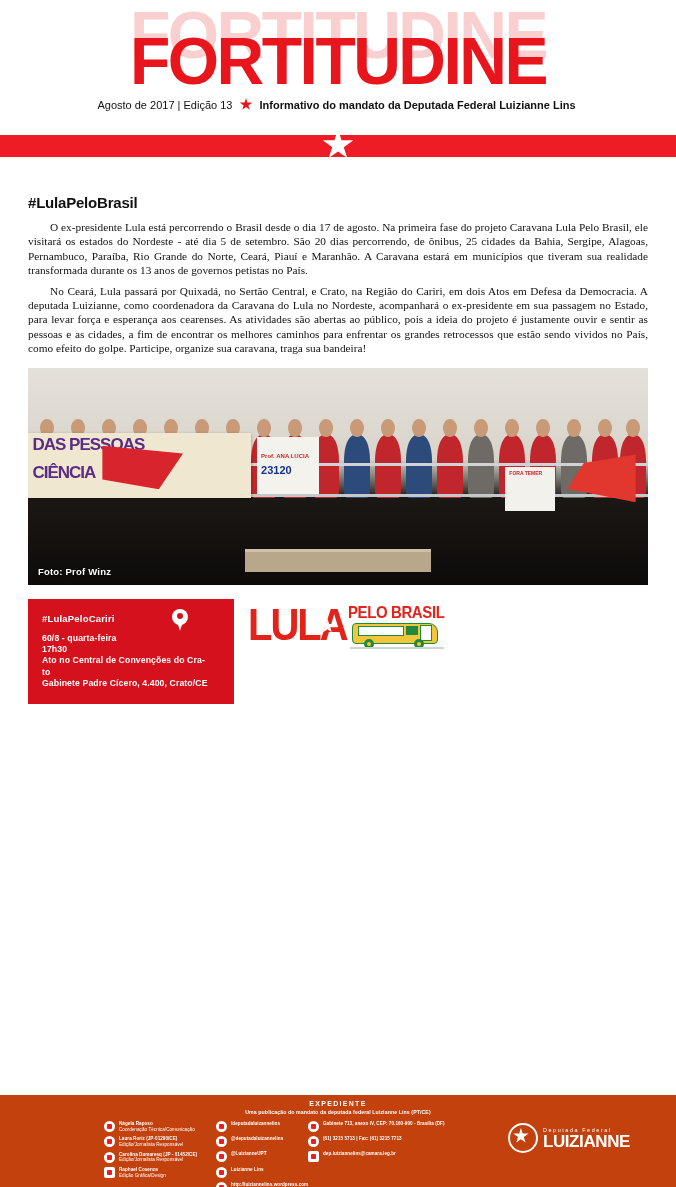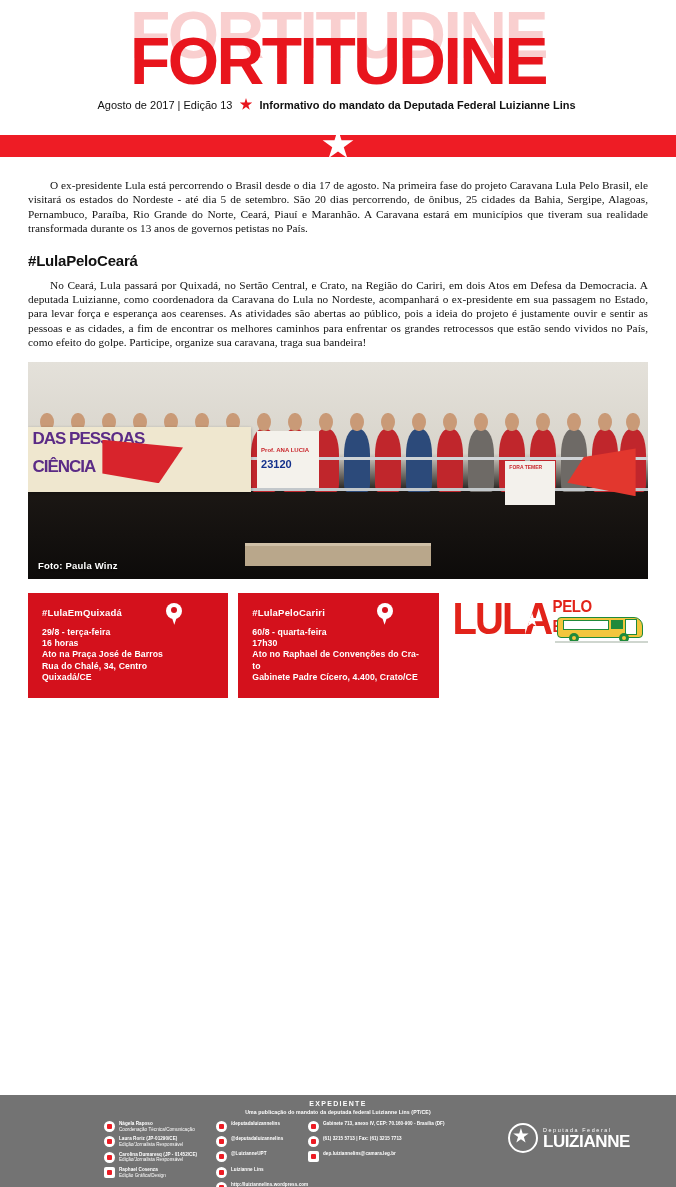--- a/index.html
+++ b/index.html
@@ -138,21 +138,21 @@
   .bus .door{position:absolute;left:70px;top:4px;width:10px;height:14px;background:#fff;border:1px solid #1f8a3b;}
   .bus .wh{position:absolute;bottom:0px;width:10px;height:10px;border-radius:50%;background:#1f8a3b;}
   .bus .wh.l{left:14px;} .bus .wh.r{left:64px;}
   .bus .wh i{position:absolute;left:3px;top:3px;width:4px;height:4px;border-radius:50%;background:#f2c63c;}
   .bus .road{position:absolute;left:0;bottom:0;width:94px;height:2px;background:#cfd6cf;}
   .logo-bot{background:#d4111c;color:#fff;padding:10px 12px 12px 14px;height:53px;box-sizing:border-box;}
   .logo-bot .l1{font-size:9px;font-weight:bold;letter-spacing:.1px;}
   .logo-bot .l2{font-size:9.5px;font-weight:bold;margin-top:11px;letter-spacing:.1px;}
 
   
-  .footer{position:absolute;left:0;bottom:0;width:676px;height:92px;background:#737373;color:#fff;}
+  .footer{position:absolute;left:0;bottom:0;width:676px;height:92px;background:#c2410c;color:#fff;}
   .exp-title{text-align:center;font-size:7px;font-weight:bold;letter-spacing:1.3px;padding-top:5px;}
   .exp-sub{text-align:center;font-size:5.2px;font-weight:bold;letter-spacing:.1px;margin-top:2px;}
   .fcols{display:flex;margin-top:6px;padding-left:104px;gap:0;}
   .fcol{position:relative;}
   .fcol.credits{width:112px;}
   .fcol.social{width:92px;}
   .fcol.contact{width:140px;}
   .frow{display:flex;align-items:flex-start;margin-bottom:4.2px;}
   .ficon{width:11px;height:11px;flex:0 0 11px;margin-right:4px;border-radius:50%;
     background:#fff;position:relative;}
@@ -185,23 +185,23 @@
     </div>
   </div>
 
   <div class="band">
     <div class="band-star"></div>
   </div>
   <div class="band-pad"></div>
 
 
   <div class="content">
+    <h2 class="hash">#LulaPeloBrasil</h2>
     <p class="body">O ex-presidente Lula está percorrendo o Brasil desde o dia 17 de agosto. Na primeira fase do projeto Caravana Lula Pelo Brasil, ele visitará os estados do Nordeste - até dia 5 de setembro. São 20 dias percorrendo, de ônibus, 25 cidades da Bahia, Sergipe, Alagoas, Pernambuco, Paraíba, Rio Grande do Norte, Ceará, Piauí e Maranhão. A Caravana estará em municípios que tiveram sua realidade transformada durante os 13 anos de governos petistas no País.</p>
 
-    <h2 class="hash">#LulaPeloCeará</h2>
     <p class="body">No Ceará, Lula passará por Quixadá, no Sertão Central, e Crato, na Região do Cariri, em dois Atos em Defesa da Democracia. A deputada Luizianne, como coordenadora da Caravana do Lula no Nordeste, acompanhará o ex-presidente em sua passagem no Estado, para levar força e esperança aos cearenses. As atividades são abertas ao público, pois a ideia do projeto é justamente ouvir e sentir as pessoas e as cidades, a fim de encontrar os melhores caminhos para enfrentar os grandes retrocessos que estão sendo vividos no País, como efeito do golpe. Participe, organize sua caravana, traga sua bandeira!</p>
   </div>
 
   <div class="photo photo-rally" style="margin-top:12px;">
     <div class="rally-bg"></div>
     <div class="crowd">
       <i style="left:1%"></i>
         <i class="b" style="left:6%"></i>
         <i style="left:11%"></i>
       <i class="g" style="left:16%"></i>
@@ -231,52 +231,37 @@
     <div class="placard">
       <div class="nm">Prof. ANA LUCIA</div>
       <div class="num">23120</div>
     </div>
     <div class="shirtW">
       <b>FORA TEMER</b>
     </div>
     <div class="flagL"></div>
     <div class="flagR"></div>
     <div class="stage"></div>
-    <div class="credit">Foto: Paula Winz</div>
+    <div class="credit">Foto: Prof Winz</div>
   </div>
 
   <div class="cards">
 
-    <div class="card">
-      <div class="tag">#LulaEmQuixadá</div>
-      <div class="pin">
-        <div class="bulb"></div>
-          <div class="tip"></div>
-          <div class="hole"></div>
-      </div>
-      <div class="lines">
-        <div>29/8 - terça-feira</div>
-        <div>16 horas</div>
-        <div>Ato na Praça José de Barros</div>
-        <div>Rua do Chalé, 34, Centro</div>
-        <div>Quixadá/CE</div>
-      </div>
-    </div>
 
     <div class="card">
       <div class="tag">#LulaPeloCariri</div>
       <div class="pin">
         <div class="bulb"></div>
           <div class="tip"></div>
           <div class="hole"></div>
       </div>
       <div class="lines">
         <div>60/8 - quarta-feira</div>
         <div>17h30</div>
-        <div>Ato no Raphael de Convenções do Cra-</div>
+        <div>Ato no Central de Convenções do Cra-</div>
         <div>to</div>
         <div>Gabinete Padre Cícero, 4.400, Crato/CE</div>
       </div>
     </div>
 
     <div class="card logo-card">
       <div class="logo-top">
         <div class="lula-word">LULA</div>
         <div class="lula-star"></div>
         <div class="pelo-brasil">PELO BRASIL</div>

